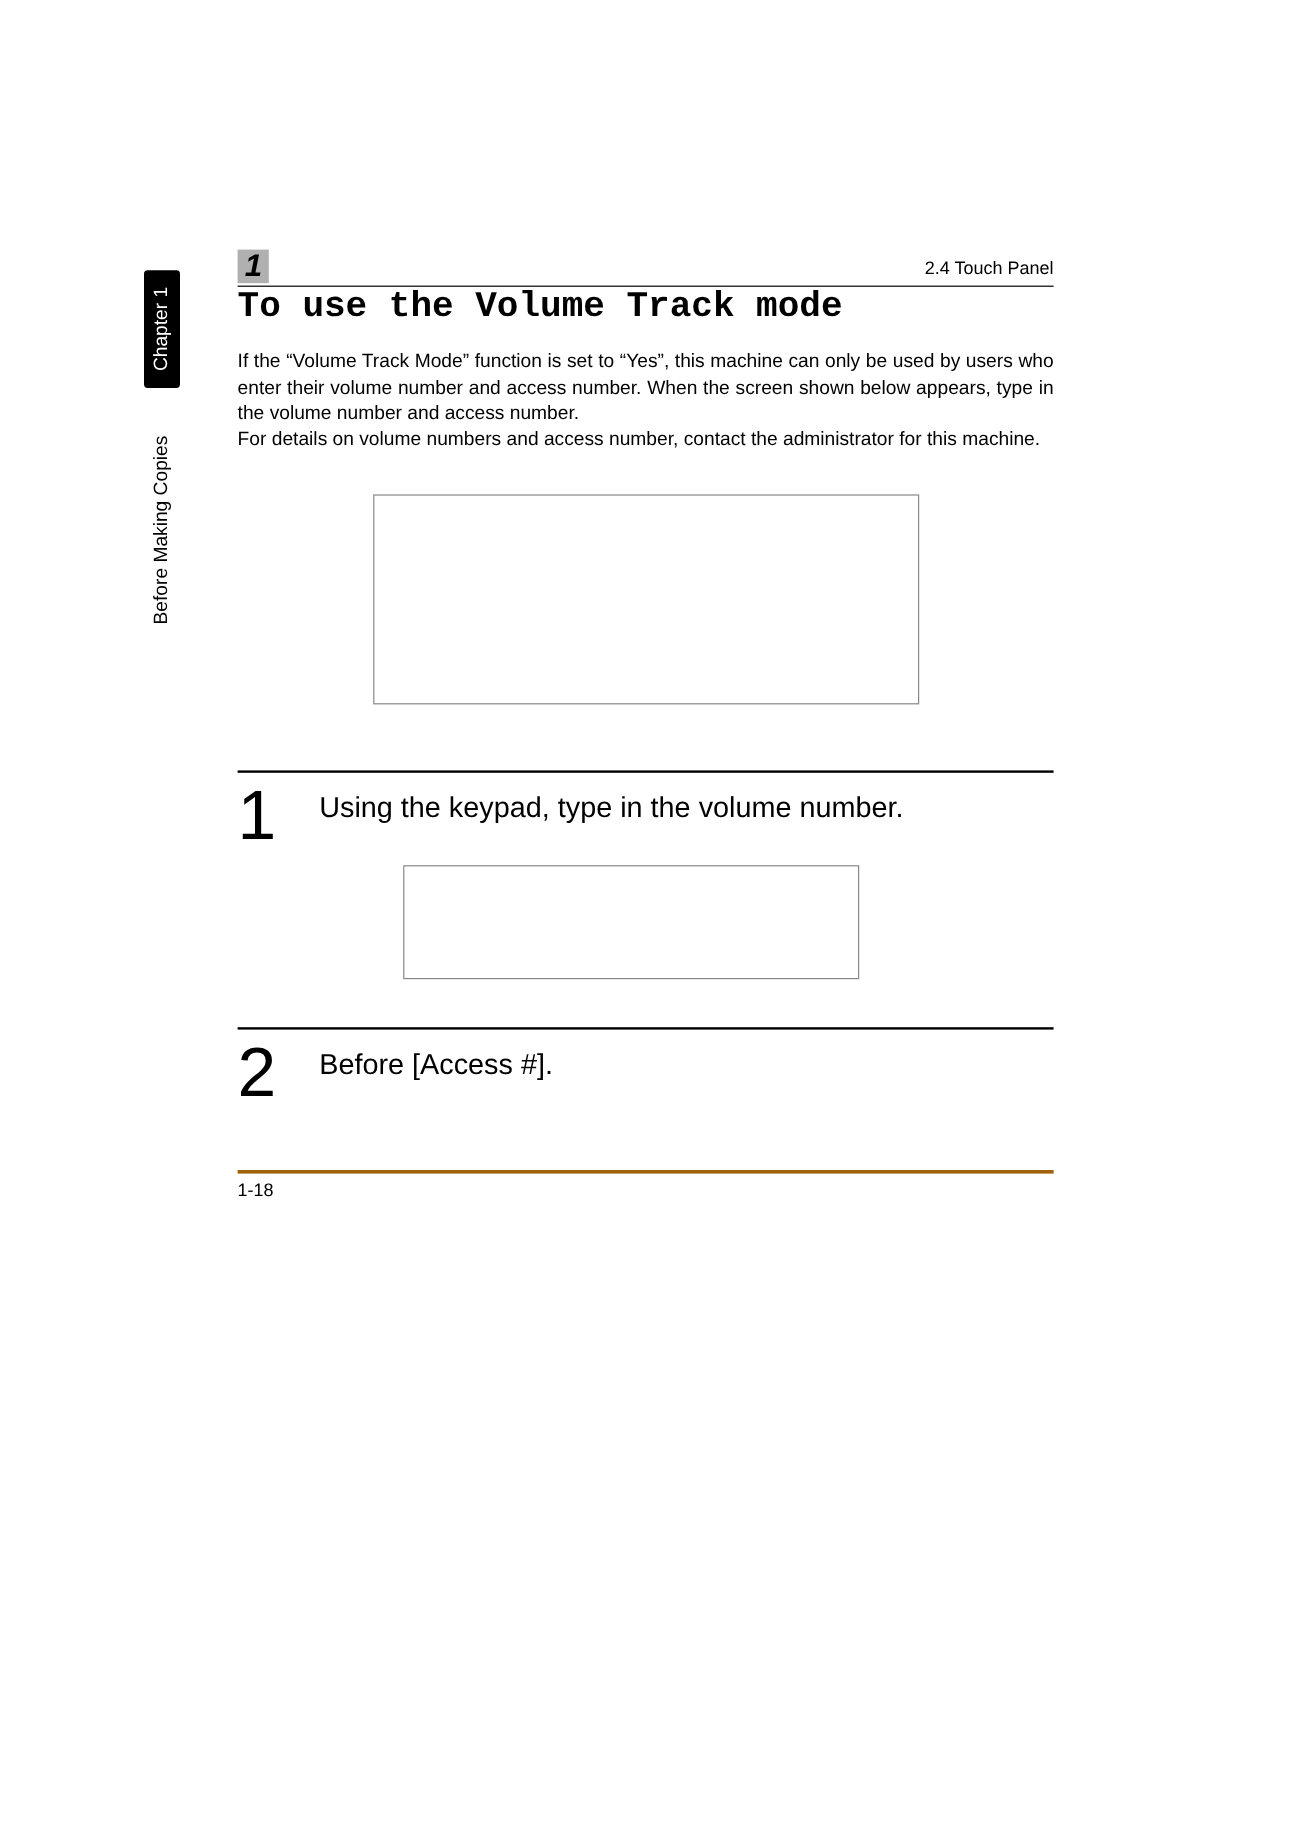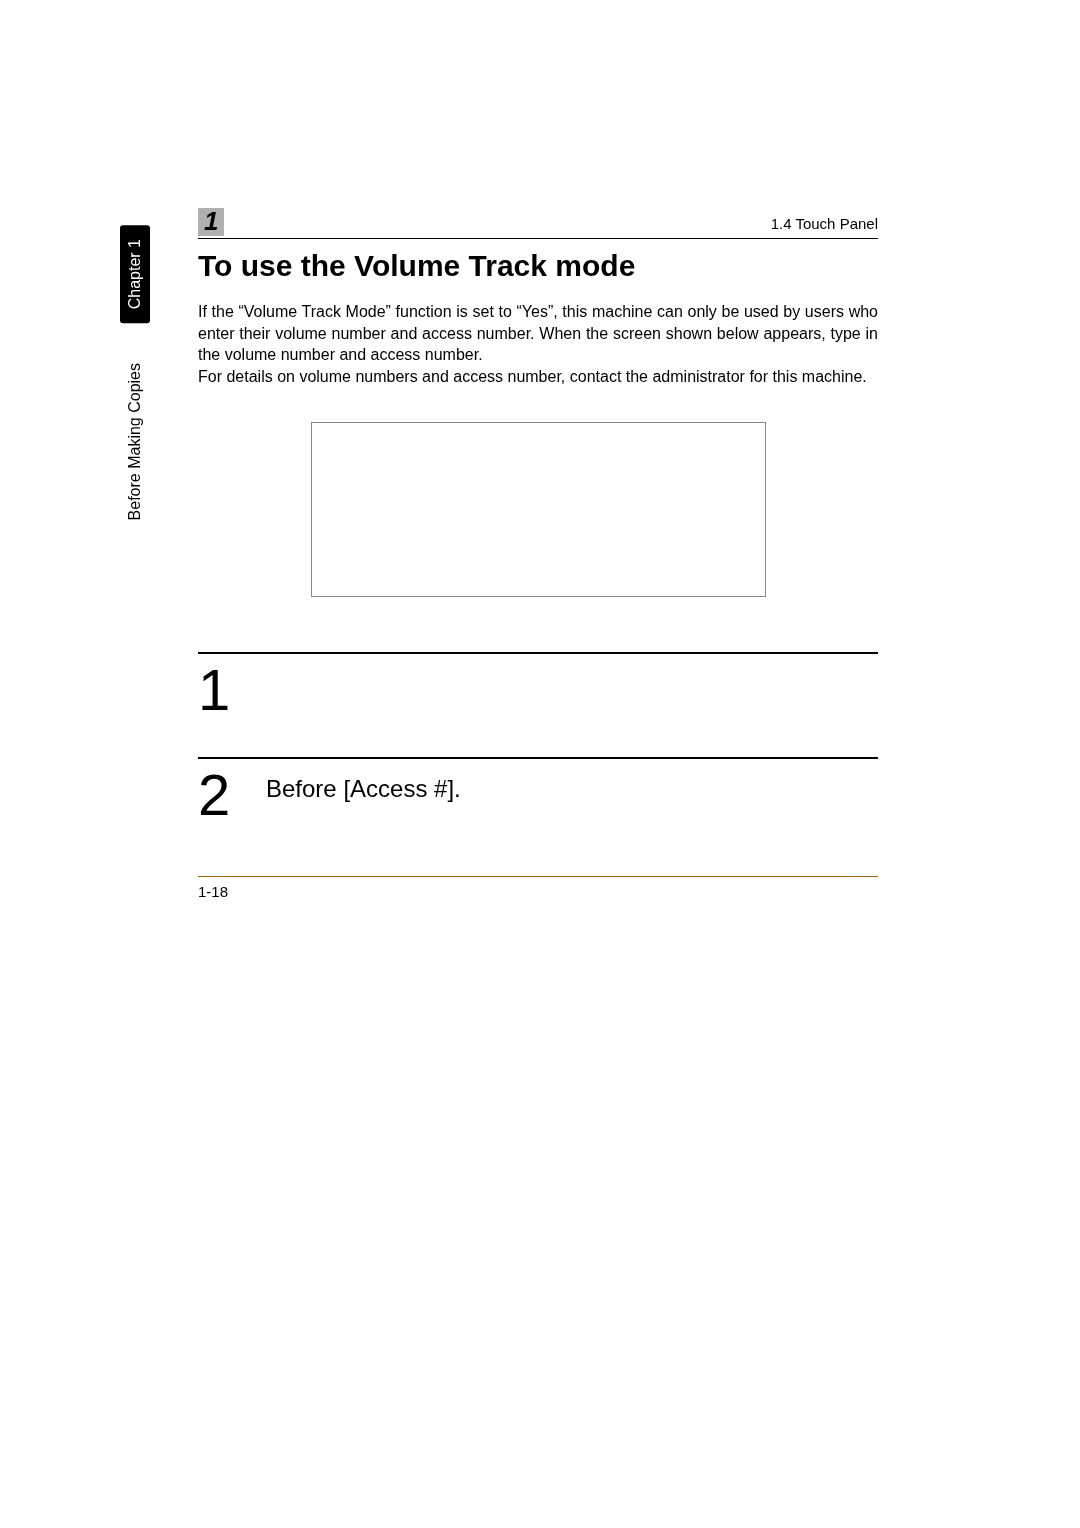--- a/index.html
+++ b/index.html
@@ -69,22 +69,22 @@
     font-style: italic;
     line-height: 1;
   }
   .breadcrumb {
     font-size: 15px;
     padding-bottom: 4px;
   }
   .heading {
     font-size: 30px;
     font-weight: bold;
-    margin-top: 10px;
     margin-bottom: 18px;
+    font-family: Liberation Mono, monospace;
   }
   .body-text {
     font-size: 16px;
     line-height: 1.35;
     text-align: justify;
   }
   .placeholder-box-large {
     width: 455px;
     height: 175px;
     border: 1px solid #888888;
@@ -115,21 +115,21 @@
     font-size: 24px;
     line-height: 1.35;
   }
   .placeholder-box-small {
     width: 380px;
     height: 95px;
     border: 1px solid #888888;
     margin: 30px 0 0 70px;
   }
   .footer-line {
-    border-top: 1px solid #a16207;
+    border-top: 3px solid #a16207;
     margin-top: 55px;
     padding-top: 6px;
   }
   .page-num {
     font-size: 15px;
   }
 </style>
 </head>
 <body>
 
@@ -137,31 +137,35 @@
 
   <div class="side-tabs">
     <div class="chapter-tab">Chapter 1</div>
     <div class="section-tab">Before Making Copies</div>
   </div>
 
   <div class="content">
 
     <div class="header-row">
       <div class="chapter-num-box">1</div>
-      <div class="breadcrumb">1.4 Touch Panel</div>
+      <div class="breadcrumb">2.4 Touch Panel</div>
     </div>
 
     <h2 class="heading">To use the Volume Track mode</h2>
 
     <p class="body-text">If the “Volume Track Mode” function is set to “Yes”, this machine can only be used by users who enter their volume number and access number. When the screen shown below appears, type in the volume number and access number.<br>For details on volume numbers and access number, contact the administrator for this machine.</p>
 
     <div class="placeholder-box-large"></div>
 
     <div class="step-block">
       <div class="step-num">1</div>
+      <div class="step-text-wrap">
+        <p class="step-text">Using the keypad, type in the volume number.</p>
+        <div class="placeholder-box-small"></div>
+      </div>
     </div>
 
     <div class="step-block step2">
       <div class="step-num">2</div>
       <div class="step-text-wrap">
         <p class="step-text">Before [Access #].</p>
       </div>
     </div>
 
     <div class="footer-line">

